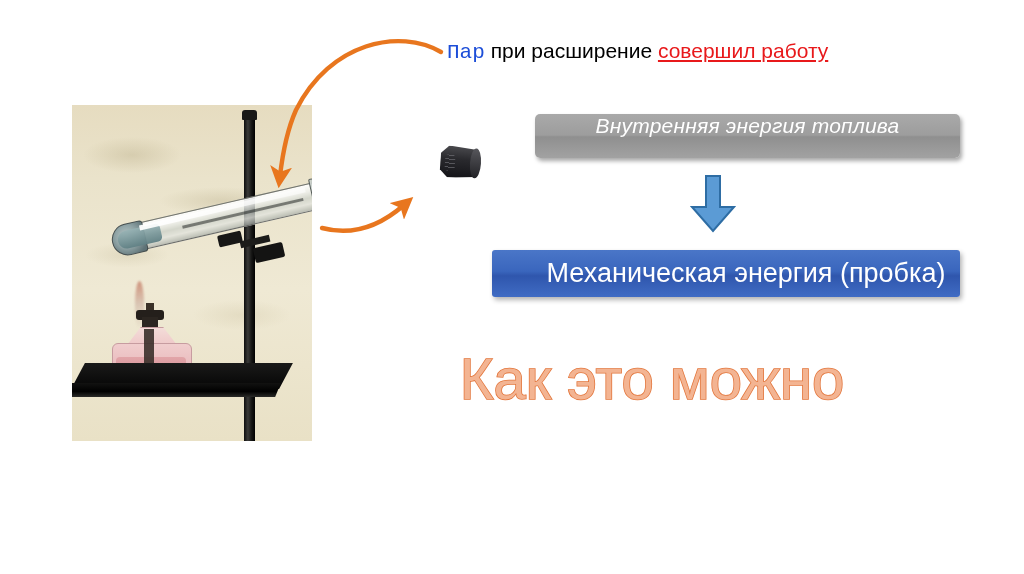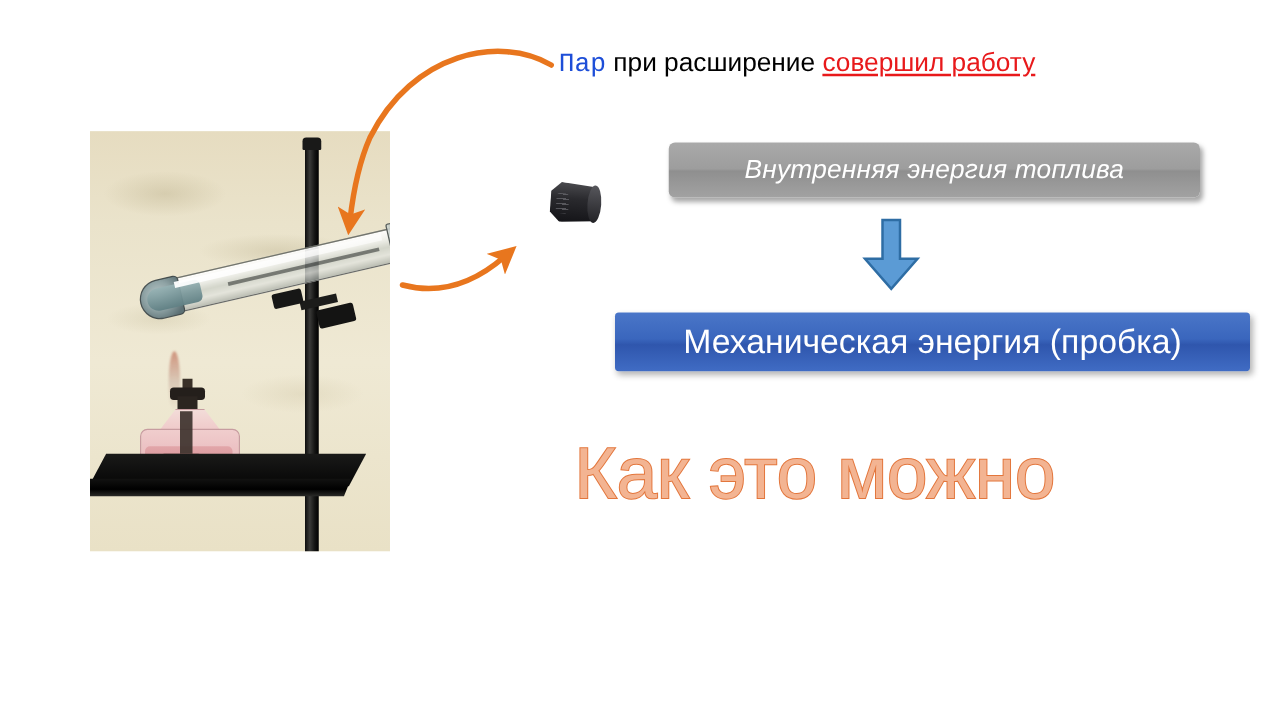--- a/index.html
+++ b/index.html
@@ -333,21 +333,21 @@
   #gray-box {
     position: absolute;
     left: 535px;
     top: 114px;
     width: 425px;
     height: 44px;
     border-radius: 5px;
     background: linear-gradient(180deg, #a9a9a9 0%, #9d9d9d 48%, #8f8f8f 52%, #a2a2a2 100%);
     box-shadow: 2px 3px 4px rgba(0,0,0,.35);
     display: flex;
-    align-items: center;
+    align-items: flex-start;
     justify-content: center;
   }
   #gray-box .box-label {
     color: #ffffff;
     font-style: italic;
     font-size: 21px;
     letter-spacing: .2px;
     white-space: nowrap;
   }
 
@@ -358,28 +358,29 @@
     top: 174px;
     width: 48px;
     height: 60px;
   }
 
   
   #blue-box {
     position: absolute;
     left: 492px;
     top: 250px;
-    width: 508px;
+    width: 428px;
     height: 47px;
     border-radius: 3px;
     background: linear-gradient(180deg, #4a76c8 0%, #3a66bd 45%, #2f56ad 55%, #406cc4 100%);
     box-shadow: 2px 3px 5px rgba(0,0,0,.30);
     display: flex;
     align-items: center;
     justify-content: center;
+    padding-left: 40px;
   }
   #blue-box .box-label {
     color: #ffffff;
     font-size: 27px;
     white-space: nowrap;
   }
 
   
   #wordart {
     position: absolute;

